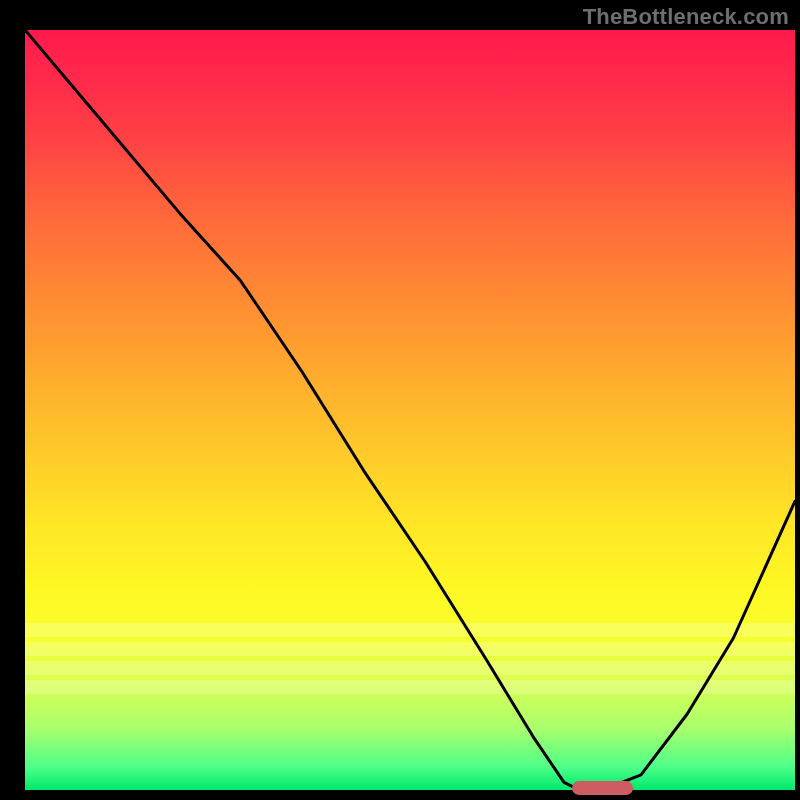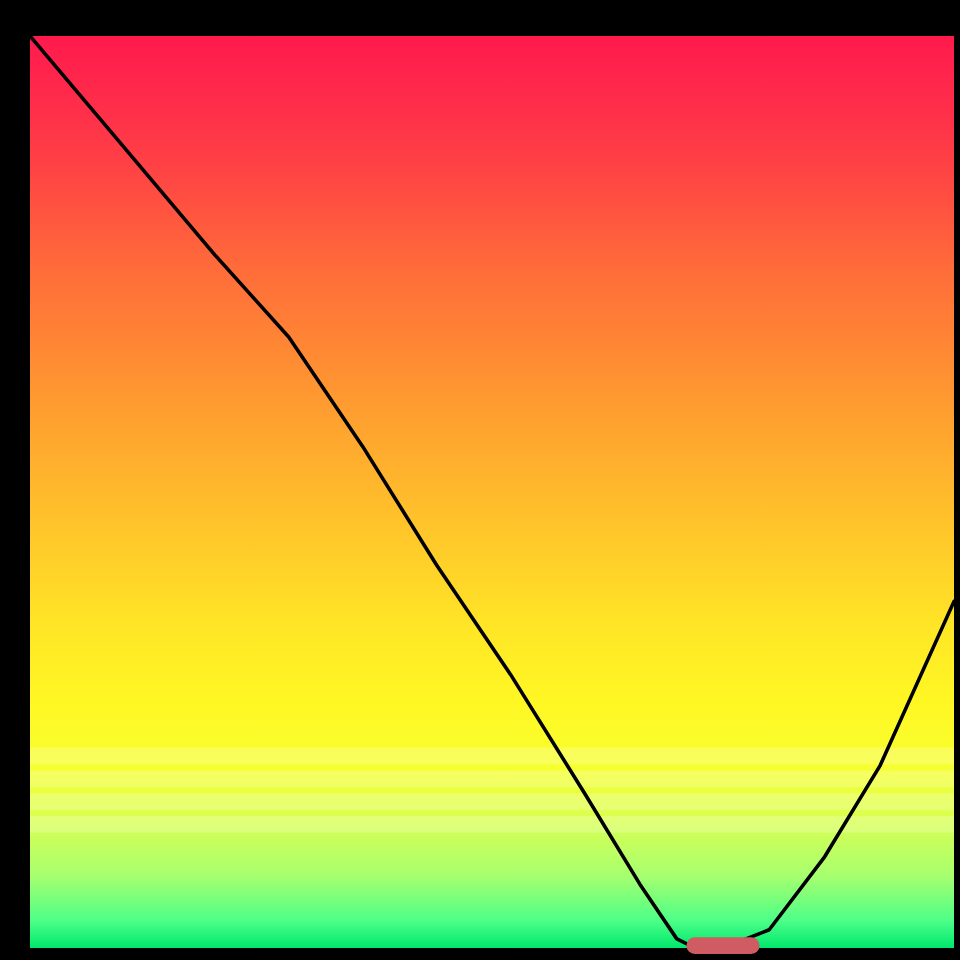--- a/index.html
+++ b/index.html
@@ -78,20 +78,21 @@
     bottom: 3px;
     width: 770px;
     height: 2px;
     background: #000;
   }
 </style>
 </head>
 <body>
 
 <div class="frame">
+  <div class="watermark">TheBottleneck.com</div>
 
   <div class="plot">
     <div class="pale-band" style="top: 592.8px; height: 14px;"></div>
     <div class="pale-band" style="top: 611.8px; height: 14px;"></div>
     <div class="pale-band" style="top: 630.8px; height: 14px;"></div>
     <div class="pale-band" style="top: 649.8px; height: 14px;"></div>
 
     <svg class="curve" viewBox="0 0 770 760" preserveAspectRatio="none">
       <path id="curve-path" d="M0.0 0.0 L77.0 91.2 L154.0 182.4 L215.6 250.8 L277.2 342.0 L338.8 440.8 L400.4 532.0 L462.0 630.8 L508.2 706.8 L539.0 752.4 L554.4 760.0 L577.5 760.0 L616.0 744.8 L662.2 684.0 L708.4 608.0 L770.0 471.2" fill="none" stroke="#000" stroke-width="3" stroke-linecap="round" stroke-linejoin="round"></path>
     </svg>

